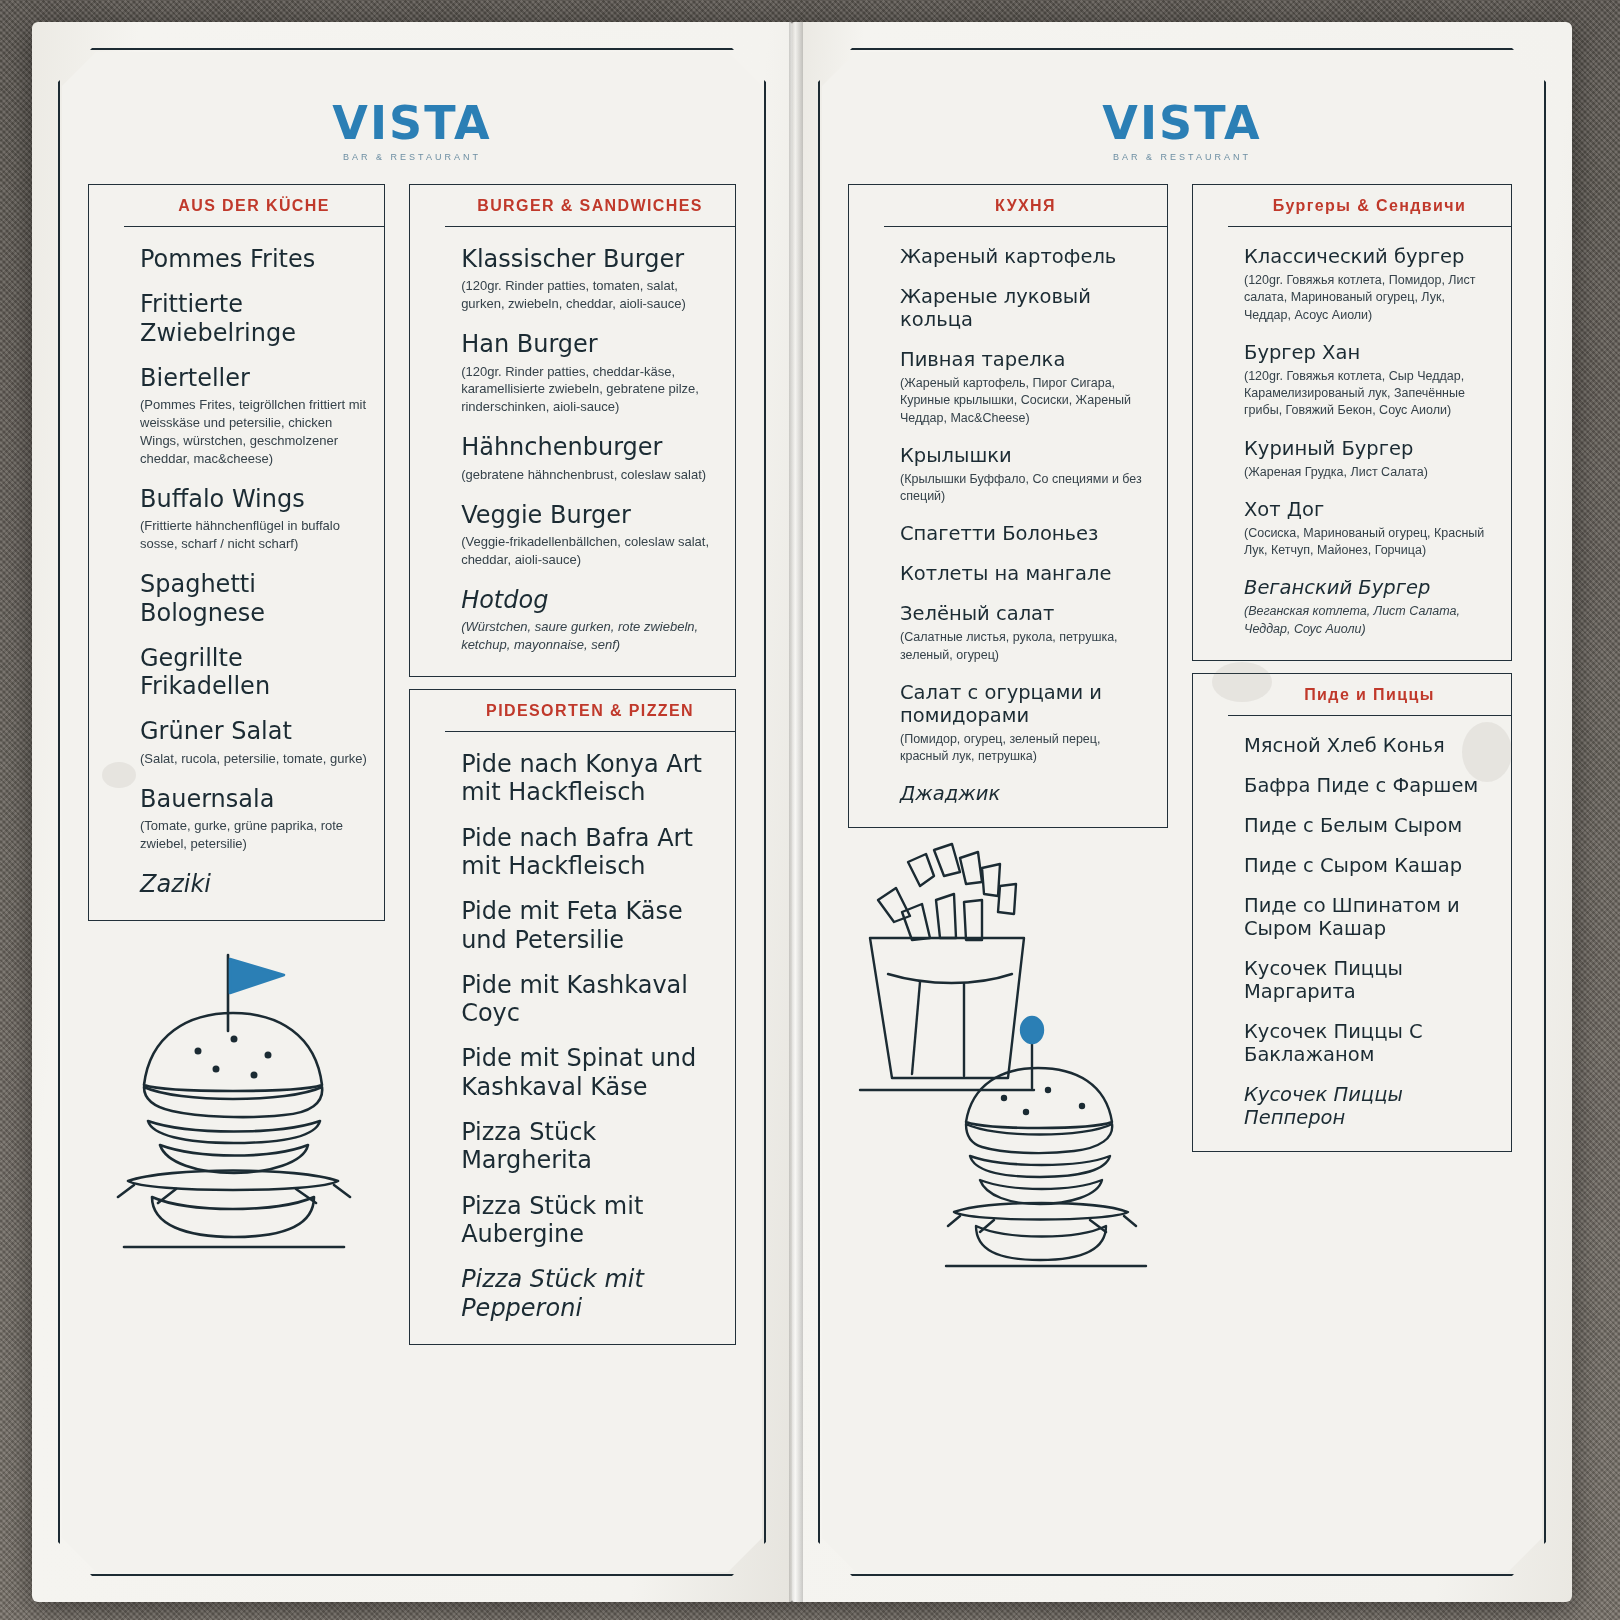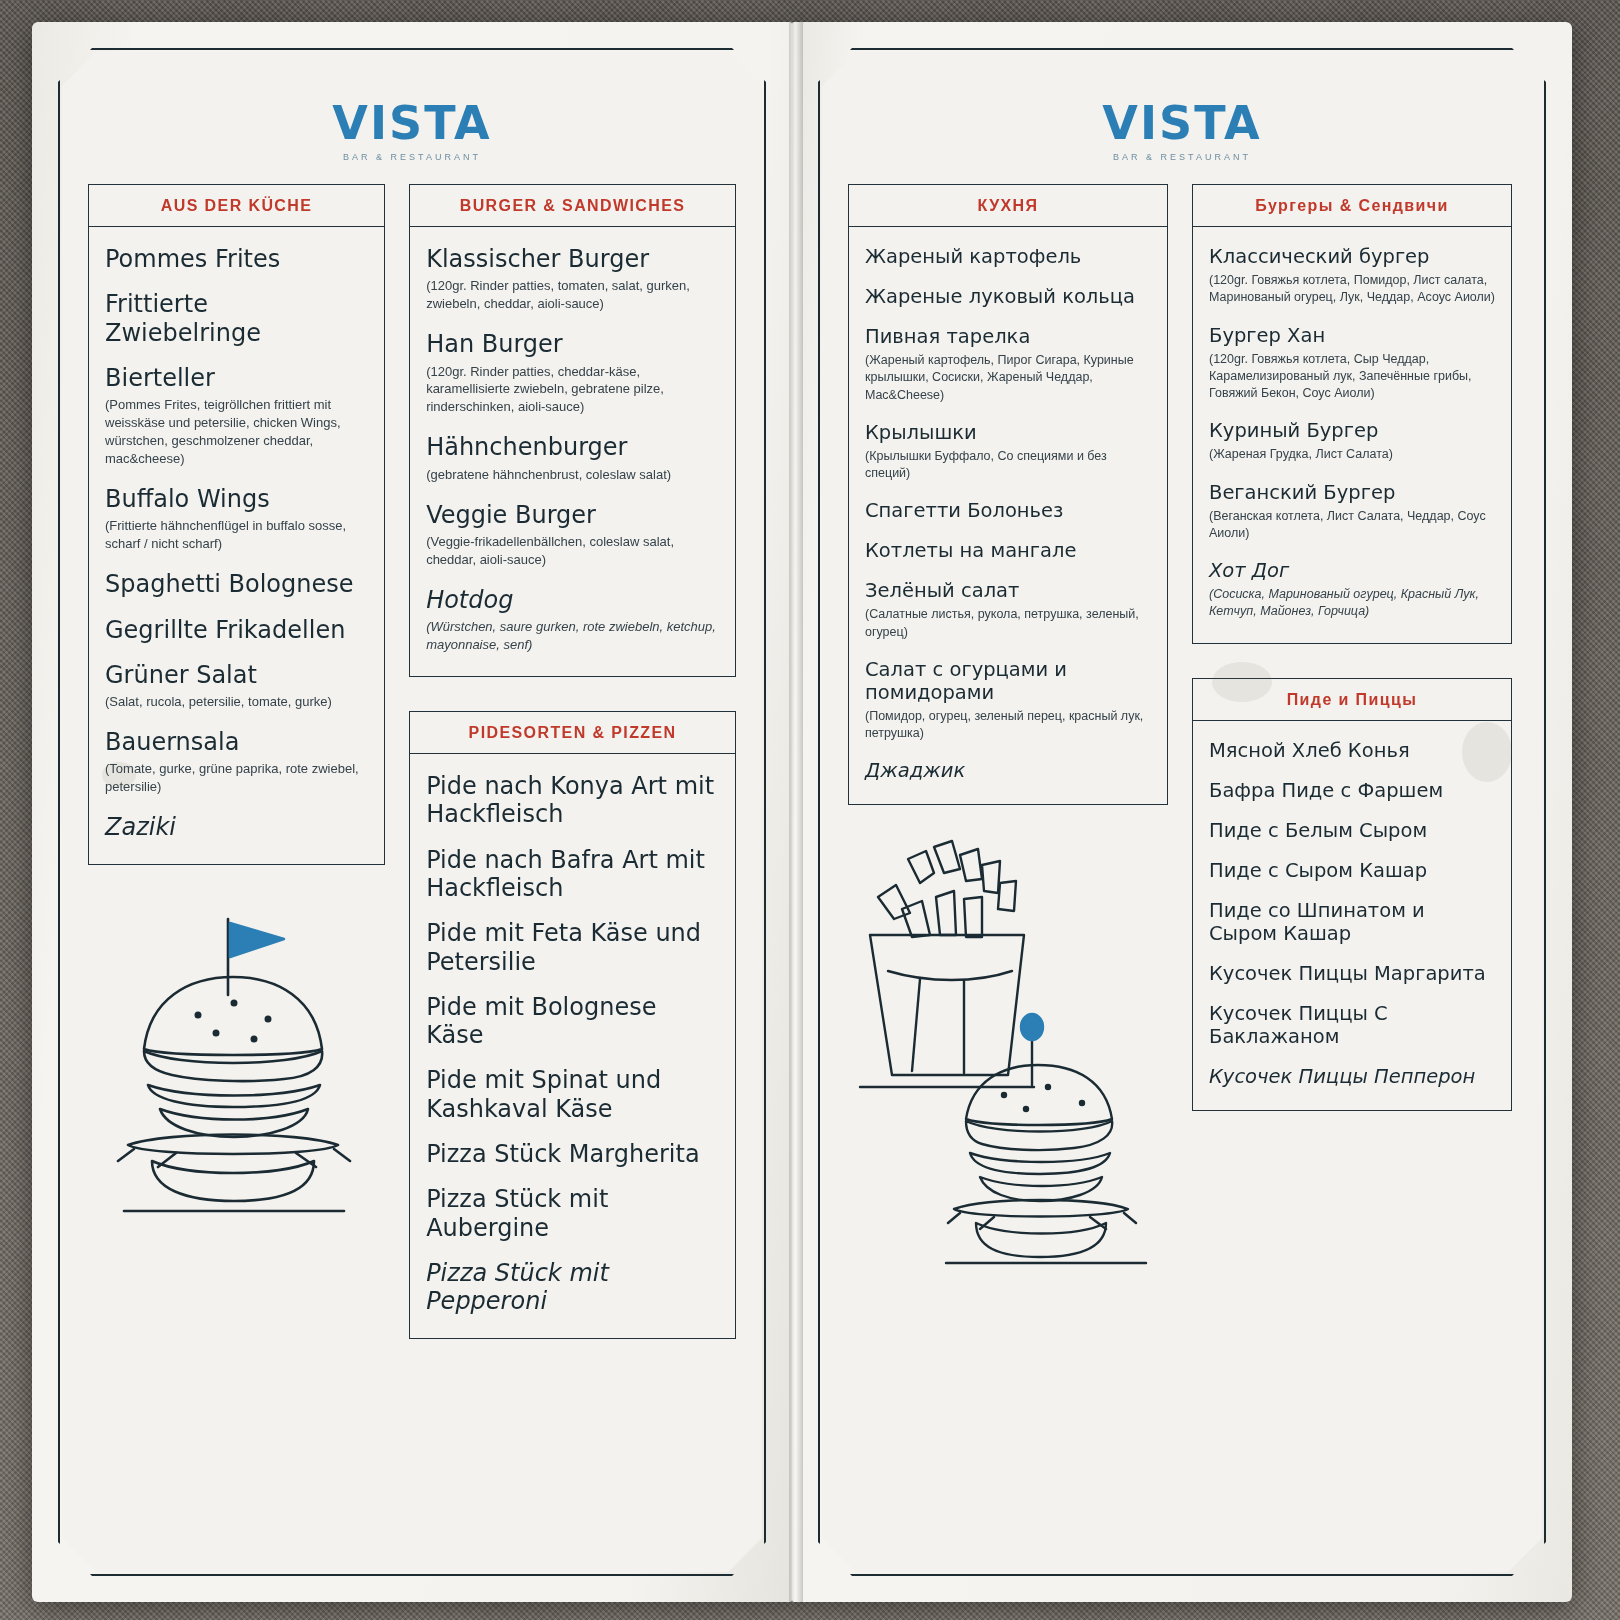--- a/index.html
+++ b/index.html
@@ -65,21 +65,21 @@
   .brand .sub{
     font-size:9px; letter-spacing:3px; color:#6d8fa3; margin-top:2px;
   }
 
   .cols{ display:flex; gap:24px; align-items:flex-start; }
   .col-a{ width:300px; }
   .col-b{ width:330px; }
   .col-ra{ width:320px; }
   .col-rb{ width:320px; }
 
-  .box{ border:1.6px solid #22313a; margin-bottom:34px; background:transparent; }
+  .box{ border:1.6px solid #22313a; margin-bottom:12px; background:transparent;padding-left:35px; }
   .box h2{
     margin:0; padding:12px 6px 11px 6px;
     text-align:center;
     font-size:16px; font-weight:bold; letter-spacing:1.4px;
     border-bottom:1.6px solid #22313a;
     color:#c0392b;
     font-family:"Liberation Sans", sans-serif;
   }
   .box .items{ padding:18px 16px 20px 16px; }
 
@@ -215,21 +215,21 @@
               <div class="item">
                 <div class="name">Pide nach Konya Art mit Hackfleisch</div>
               </div>
               <div class="item">
                 <div class="name">Pide nach Bafra Art mit Hackfleisch</div>
               </div>
               <div class="item">
                 <div class="name">Pide mit Feta Käse und Petersilie</div>
               </div>
               <div class="item">
-                <div class="name">Pide mit Bolognese Käse</div>
+                <div class="name">Pide mit Kashkaval Соус</div>
               </div>
               <div class="item">
                 <div class="name">Pide mit Spinat und Kashkaval Käse</div>
               </div>
               <div class="item">
                 <div class="name">Pizza Stück Margherita</div>
               </div>
               <div class="item">
                 <div class="name">Pizza Stück mit Aubergine</div>
               </div>
@@ -343,26 +343,26 @@
               </div>
               <div class="item">
                 <div class="name">Бургер Хан</div>
                 <div class="desc">(120gr. Говяжья котлета, Сыр Чеддар, Карамелизированый лук, Запечённые грибы, Говяжий Бекон, Соус Аиоли)</div>
               </div>
               <div class="item">
                 <div class="name">Куриный Бургер</div>
                 <div class="desc">(Жареная Грудка, Лист Салата)</div>
               </div>
               <div class="item">
+                <div class="name">Хот Дог</div>
+                <div class="desc">(Сосиска, Маринованый огурец, Красный Лук, Кетчуп, Майонез, Горчица)</div>
+              </div>
+              <div class="item">
                 <div class="name">Веганский Бургер</div>
                 <div class="desc">(Веганская котлета, Лист Салата, Чеддар, Соус Аиоли)</div>
-              </div>
-              <div class="item">
-                <div class="name">Хот Дог</div>
-                <div class="desc">(Сосиска, Маринованый огурец, Красный Лук, Кетчуп, Майонез, Горчица)</div>
               </div>
             </div>
           </div>
 
           <div class="box">
             <h2>Пиде и Пиццы</h2>
             <div class="items">
               <div class="item">
                 <div class="name">Мясной Хлеб Конья</div>
               </div>

